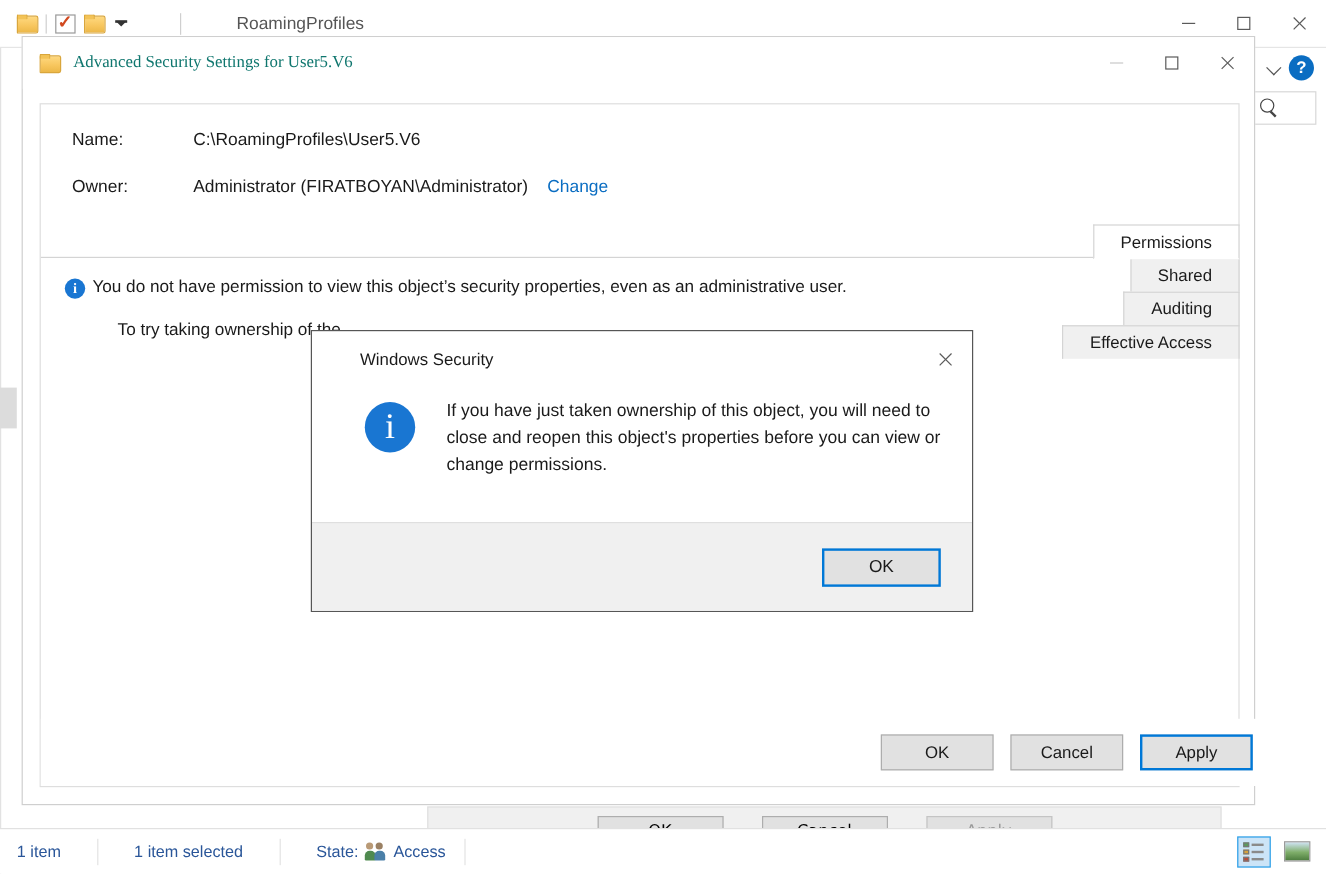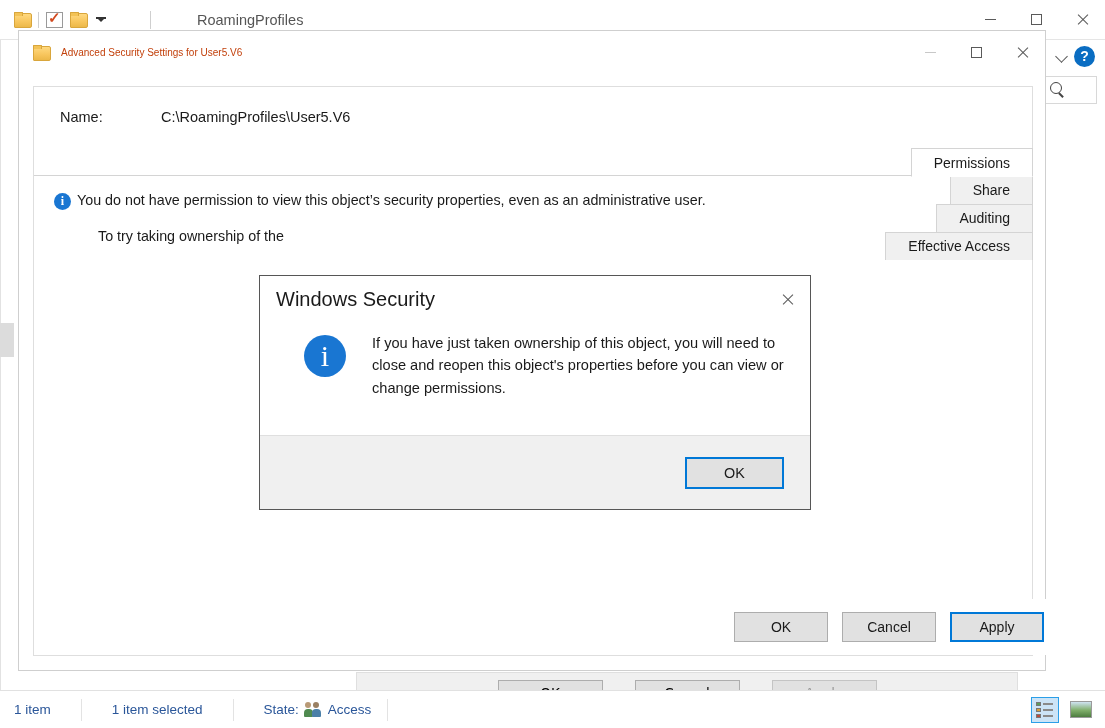--- a/index.html
+++ b/index.html
@@ -144,21 +144,21 @@
     position: absolute; left: 18px; top: 30px; width: 1028px; height: 641px;
     background: #ffffff; border: 1px solid #cfcfcf;
     box-shadow: 0 0 0 0 rgba(0,0,0,0);
   }
   .adv-titlebar {
     height: 43px; display: flex; align-items: center; background: #fff;
     border-bottom: none;
   }
   .adv-title-ico { margin-left: 14px; }
   .adv-title {
-    font-size: 10px; color: #c2410c; margin-left: 11px;
+    font-size: 14px; color: #0f766e; margin-left: 11px; font-family: Liberation Serif, serif;
   }
   .adv-winbtns { margin-left: auto; display: flex; }
   .adv-winbtn { width: 46px; height: 43px; display: flex; align-items: center; justify-content: center; }
   .glyph-min-dis { width: 11px; height: 1px; background: #c8c8c8; }
 
   .adv-body {
     position: absolute; left: 14px; top: 55px; width: 1000px; height: 570px;
     border: 1px solid #dedede; background: #fff;
   }
   .info-rows { padding: 22px 0 0 26px; }
@@ -216,21 +216,21 @@
   .btn-old.disabled { color: #9a9a9a; background: #e1e1e1; border-color: #c4c4c4; }
 
   
   .modal {
     position: absolute; left: 259px; top: 275px; width: 552px; height: 235px;
     background: #fff; border: 1px solid #565656;
   }
   .modal-header {
     height: 46px; display: flex; align-items: center; padding-left: 16px;
   }
-  .modal-title { font-size: 20px; color: #1a1a1a; }
+  .modal-title { font-size: 14px; color: #1a1a1a; margin-left: 24px; }
   .modal-close {
     margin-left: auto; width: 46px; height: 46px; display: flex;
     align-items: center; justify-content: center; cursor: pointer;
   }
   .modal-body {
     height: 112px; display: flex; align-items: flex-start; padding: 10px 26px 0 44px; gap: 26px;
   }
   .big-info {
     width: 42px; height: 42px; border-radius: 50%; background: #1976d2; color: #fff;
     display: flex; align-items: center; justify-content: center;
@@ -345,25 +345,30 @@
           </div>
       </div>
     </div>
 
     <div class="adv-body">
       <div class="info-rows">
         <div class="info-row">
           <span class="info-label">Name:</span>
           <span class="info-value">C:\RoamingProfiles\User5.V6</span>
         </div>
+        <div class="info-row">
+          <span class="info-label">Owner:</span>
+          <span class="info-value">Administrator (FIRATBOYAN\Administrator)</span>
+          <span class="link">Change</span>
+        </div>
       </div>
 
       <div class="tabstrip">
         <div class="tab active">Permissions</div>
-        <div class="tab">Share</div>
+        <div class="tab">Shared</div>
         <div class="tab">Auditing</div>
         <div class="tab">Effective Access</div>
       </div>
 
       <div class="perm-pane">
         <div class="warn-row">
           <span class="info-circle">i</span>
           <span>You do not have permission to view this object’s security properties, even as an administrative user.</span>
         </div>
         <div class="try-text">To try taking ownership of the</div>

